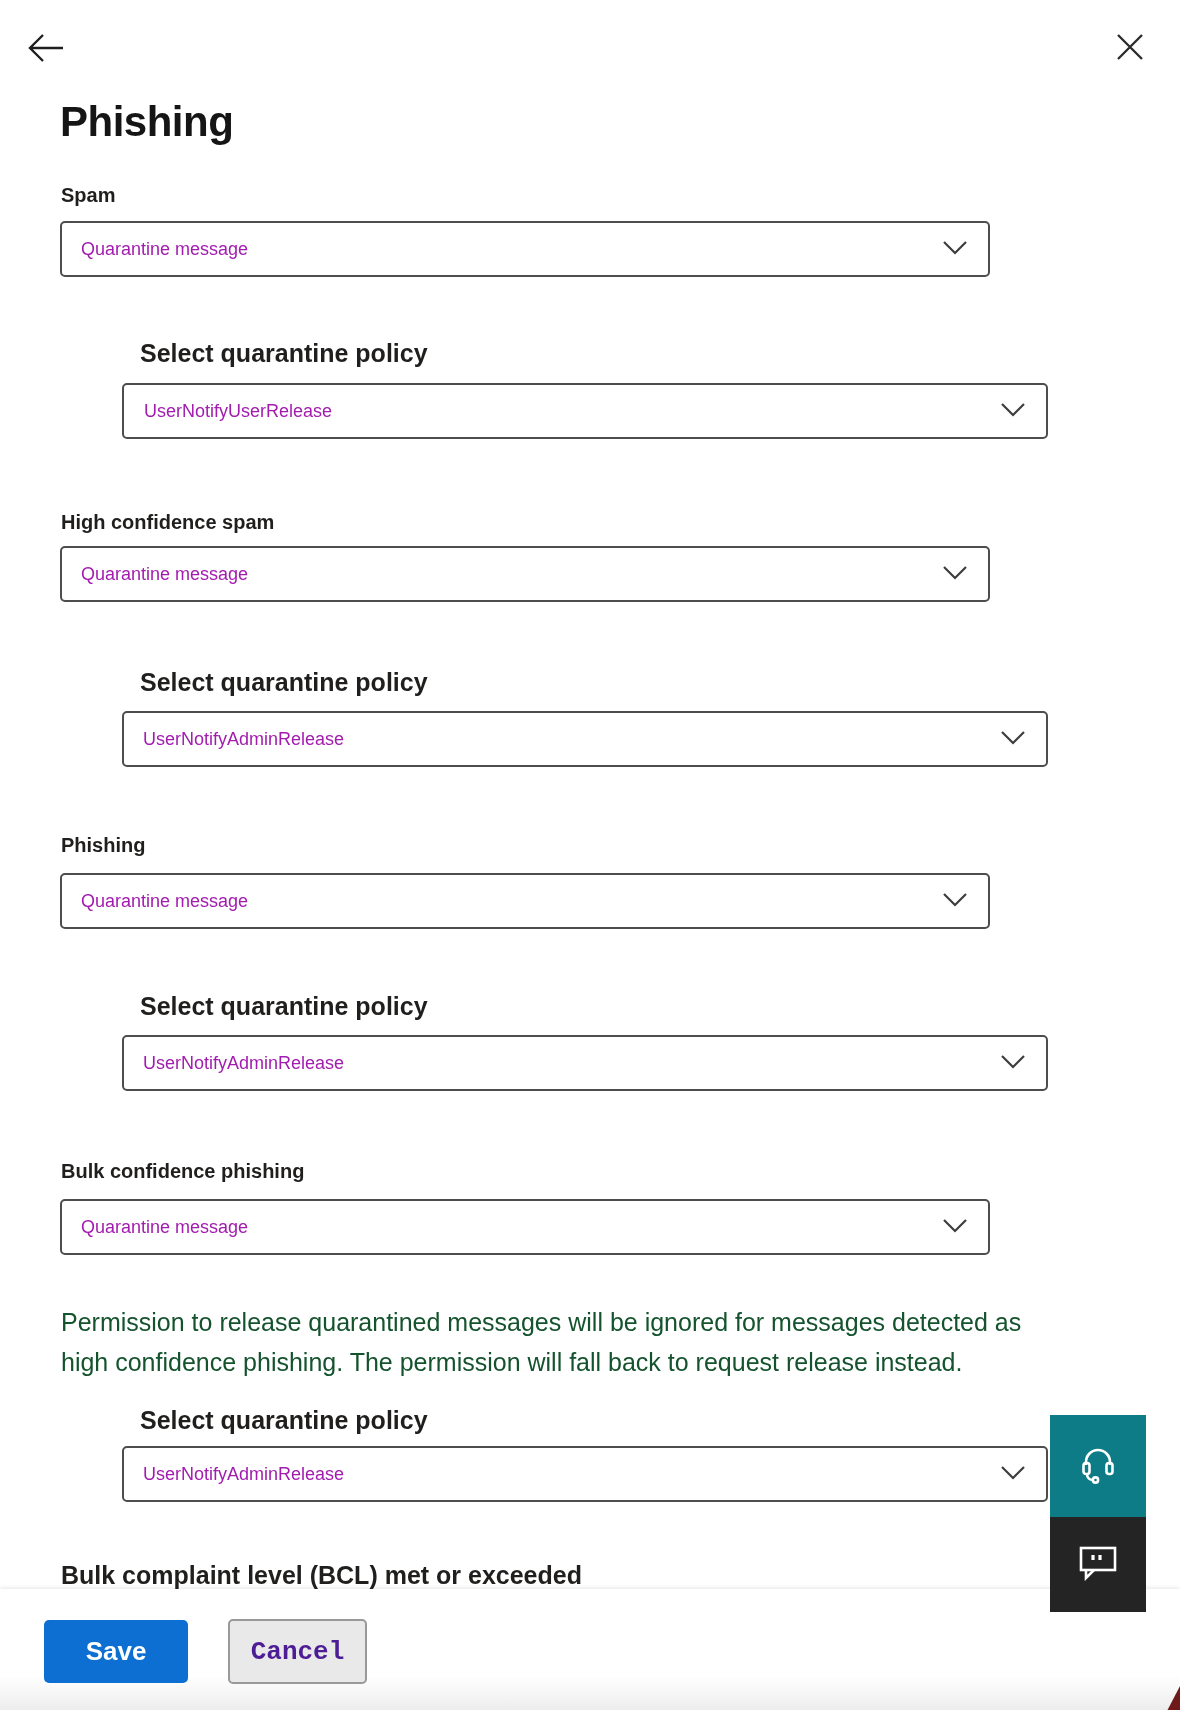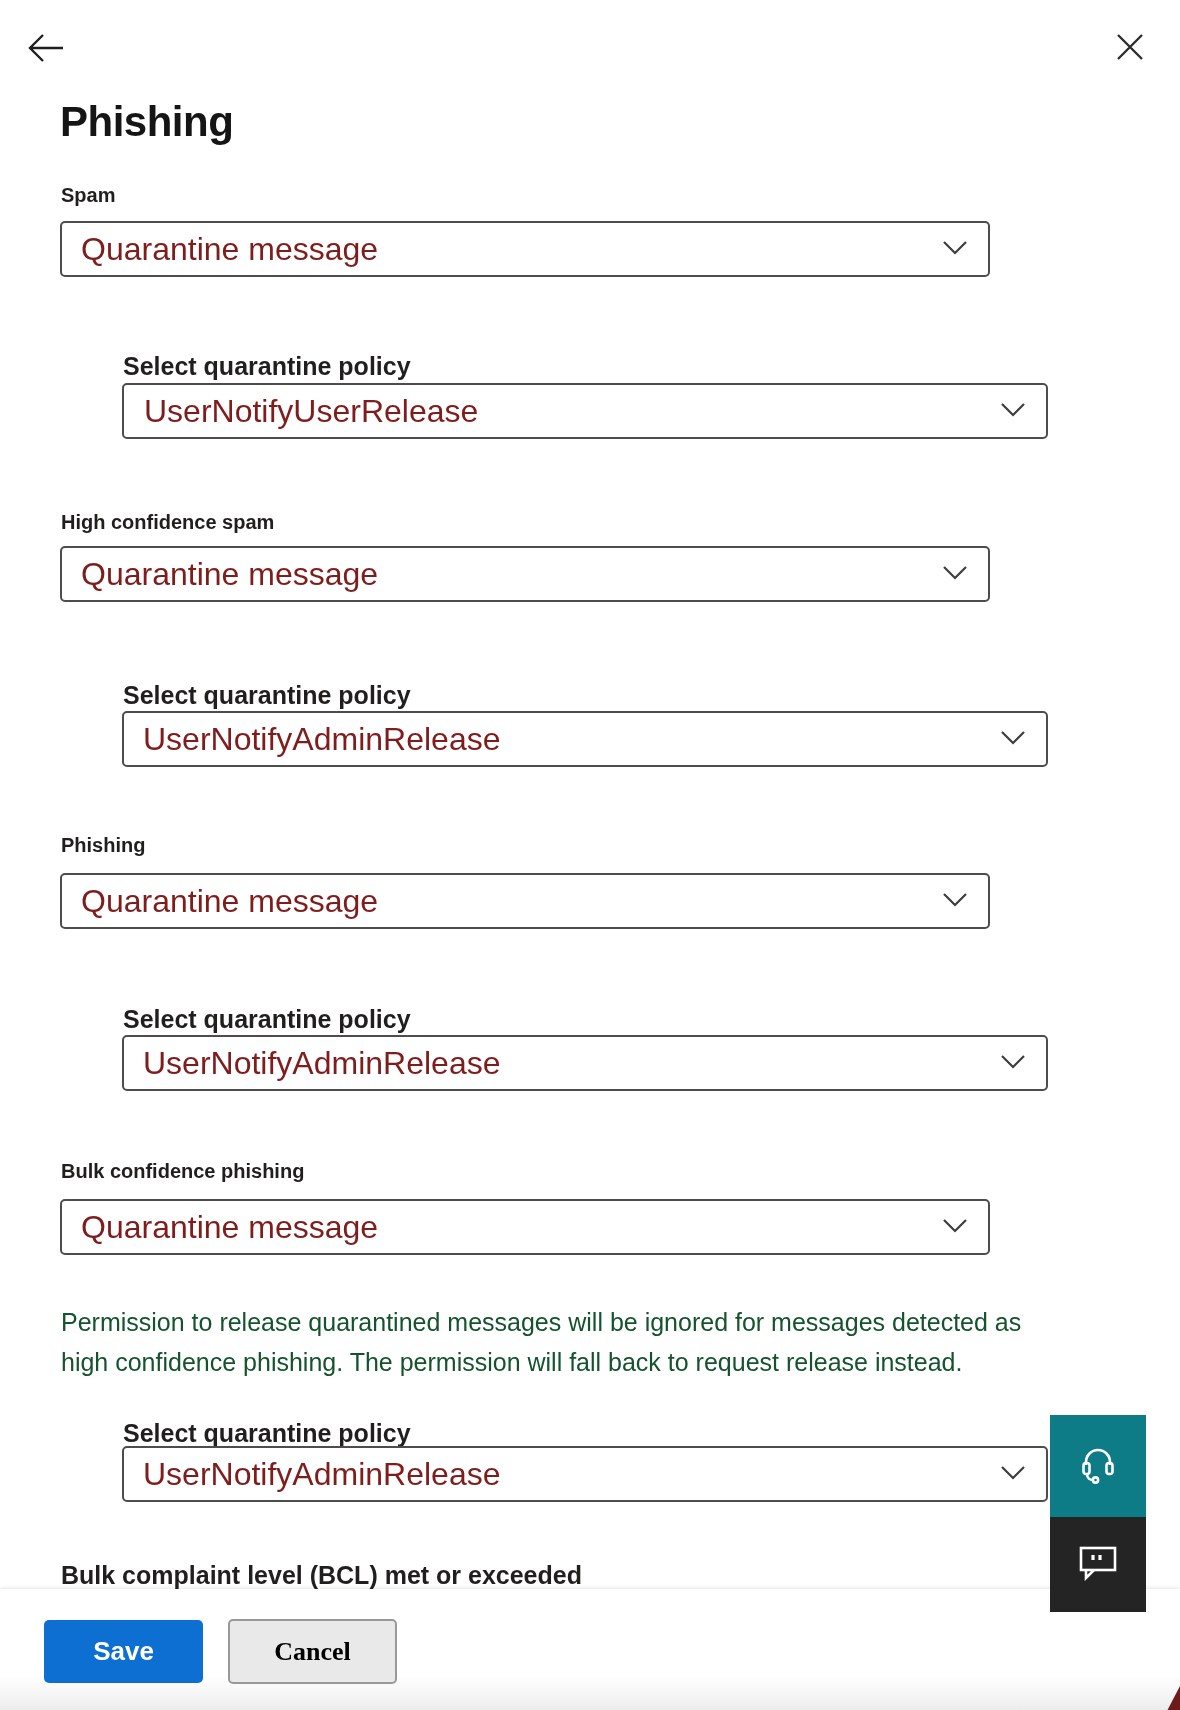--- a/index.html
+++ b/index.html
@@ -19,30 +19,30 @@
   #close-btn { left:1112px; top:30px; width:36px; height:34px; }
 
   
   #page-title {
     left:60px; top:98px;
     font-size:42px; font-weight:700; color:#151515; letter-spacing:-0.5px;
   }
 
   
   .field-label { left:61px; font-size:20px; font-weight:600; line-height:30px; color:#201F1E; }
-  .policy-label { left:123px; font-size:25px; font-weight:600; line-height:30px; color:#201F1E;margin-top:13px; }
+  .policy-label { left:140px; font-size:25px; font-weight:600; line-height:30px; color:#201F1E; }
 
   
   .select-box {
     display:flex; align-items:center; justify-content:space-between;
     height:56px; padding:0 20px 0 19px;
     border:2px solid var(--c-input_border, #4E4D4B);
     border-radius:5px; background:#fff; cursor:pointer;
   }
-  .select-box .value { font-size:32px; color:#7f1d1d; }
+  .select-box .value { font-size:18px; color:#a21caf; }
   .main-dd   { left:60px;  width:930px; }
   .policy-dd { left:122px; width:926px; }
   .chev { flex:0 0 auto; margin-left:12px; }
 
   
   #hcp-note {
     left:61px; top:1302px; width:1000px;
     font-size:25px; line-height:40px; color:#14532d;
   }
 
@@ -50,29 +50,29 @@
   #bcl-label { left:61px; top:1561px; font-size:25px; font-weight:600; white-space:nowrap; }
 
   
   #footer {
     left:0; top:1589px; width:1180px; height:121px;
     background:linear-gradient(#ffffff 0%, #ffffff 72%, #ededed 100%);
     box-shadow:0 -1px 4px rgba(0,0,0,0.10);
     z-index:5;
   }
   #save-btn {
-    position:absolute; left:44px; top:31px; width:159px; height:63px;
+    position:absolute; left:44px; top:31px; width:144px; height:63px;
     background:var(--c-primary_blue, #0C6FD1); color:#fff;
     font-family:inherit; font-size:26px; font-weight:600;
     border:none; border-radius:5px; cursor:pointer;
   }
   #cancel-btn {
-    position:absolute; left:228px; top:30px; width:169px; height:65px;
-    background:#E9E9E9; color:#000000;
-    font-family:Liberation Serif, serif; font-size:26px; font-weight:600;
+    position:absolute; left:228px; top:30px; width:139px; height:65px;
+    background:#E9E9E9; color:#4c1d95;
+    font-family:Liberation Mono, monospace; font-size:26px; font-weight:600;
     border:2px solid #9B9997; border-radius:5px; cursor:pointer;
   }
 
   
   #help-btn {
     left:1050px; top:1415px; width:96px; height:102px;
     background:var(--c-help_teal, #0E7C86);
     border:none; cursor:pointer; z-index:6;
     display:flex; align-items:center; justify-content:center;
   }

